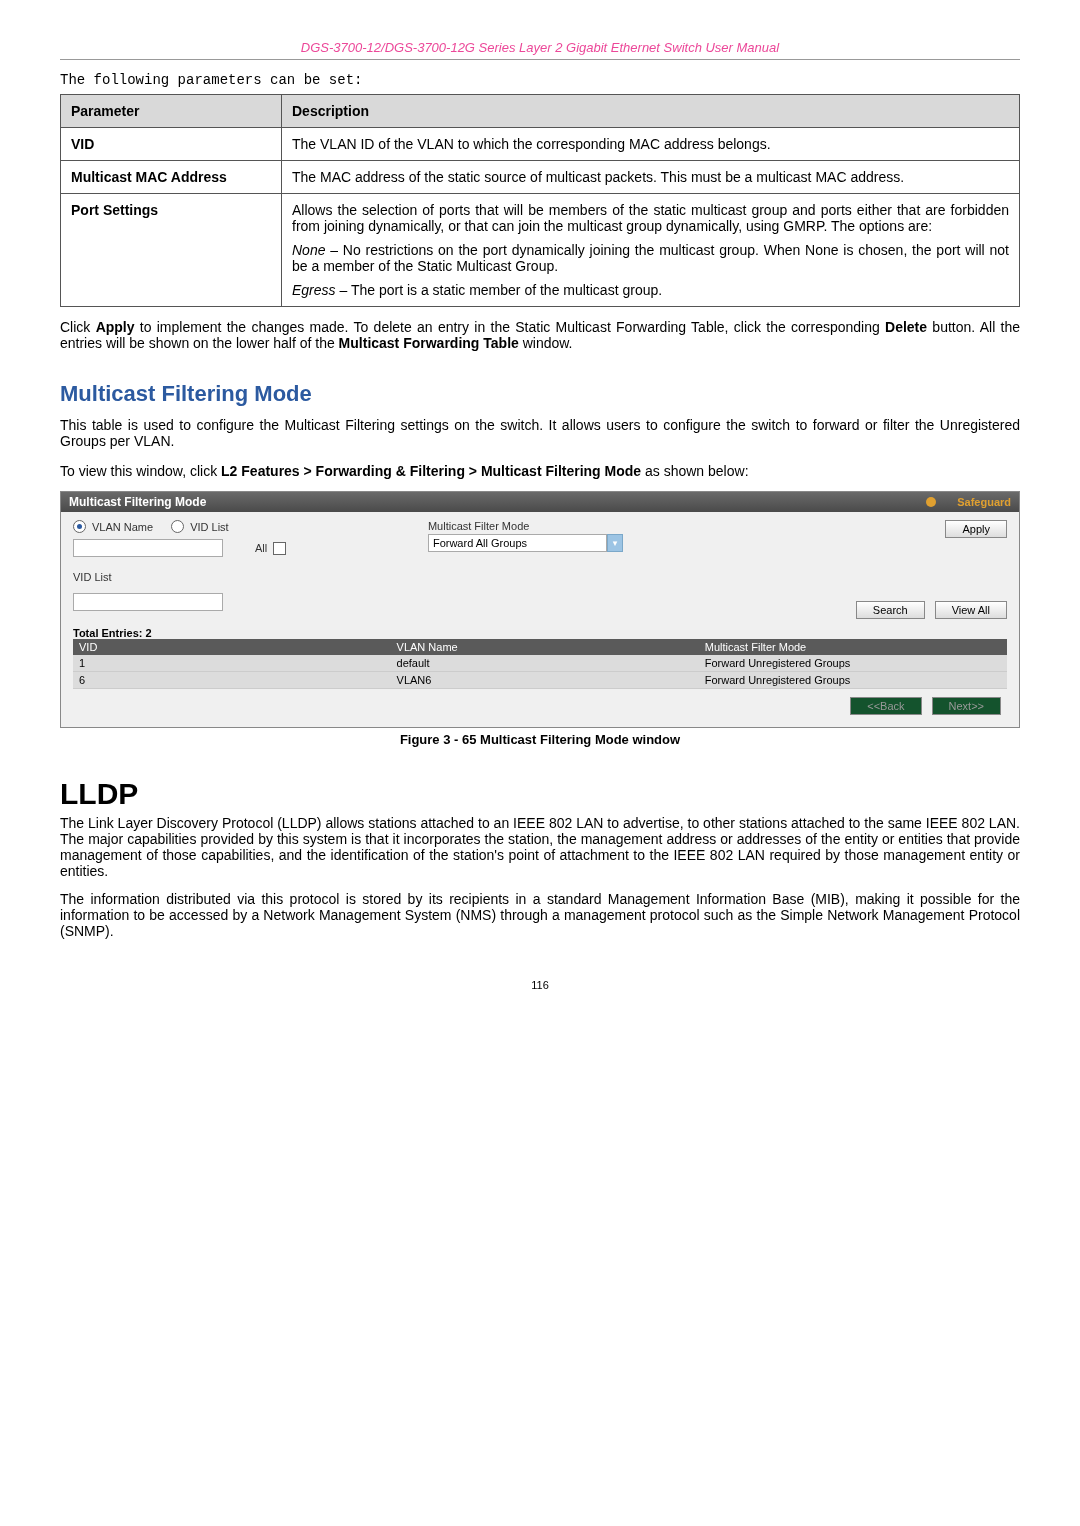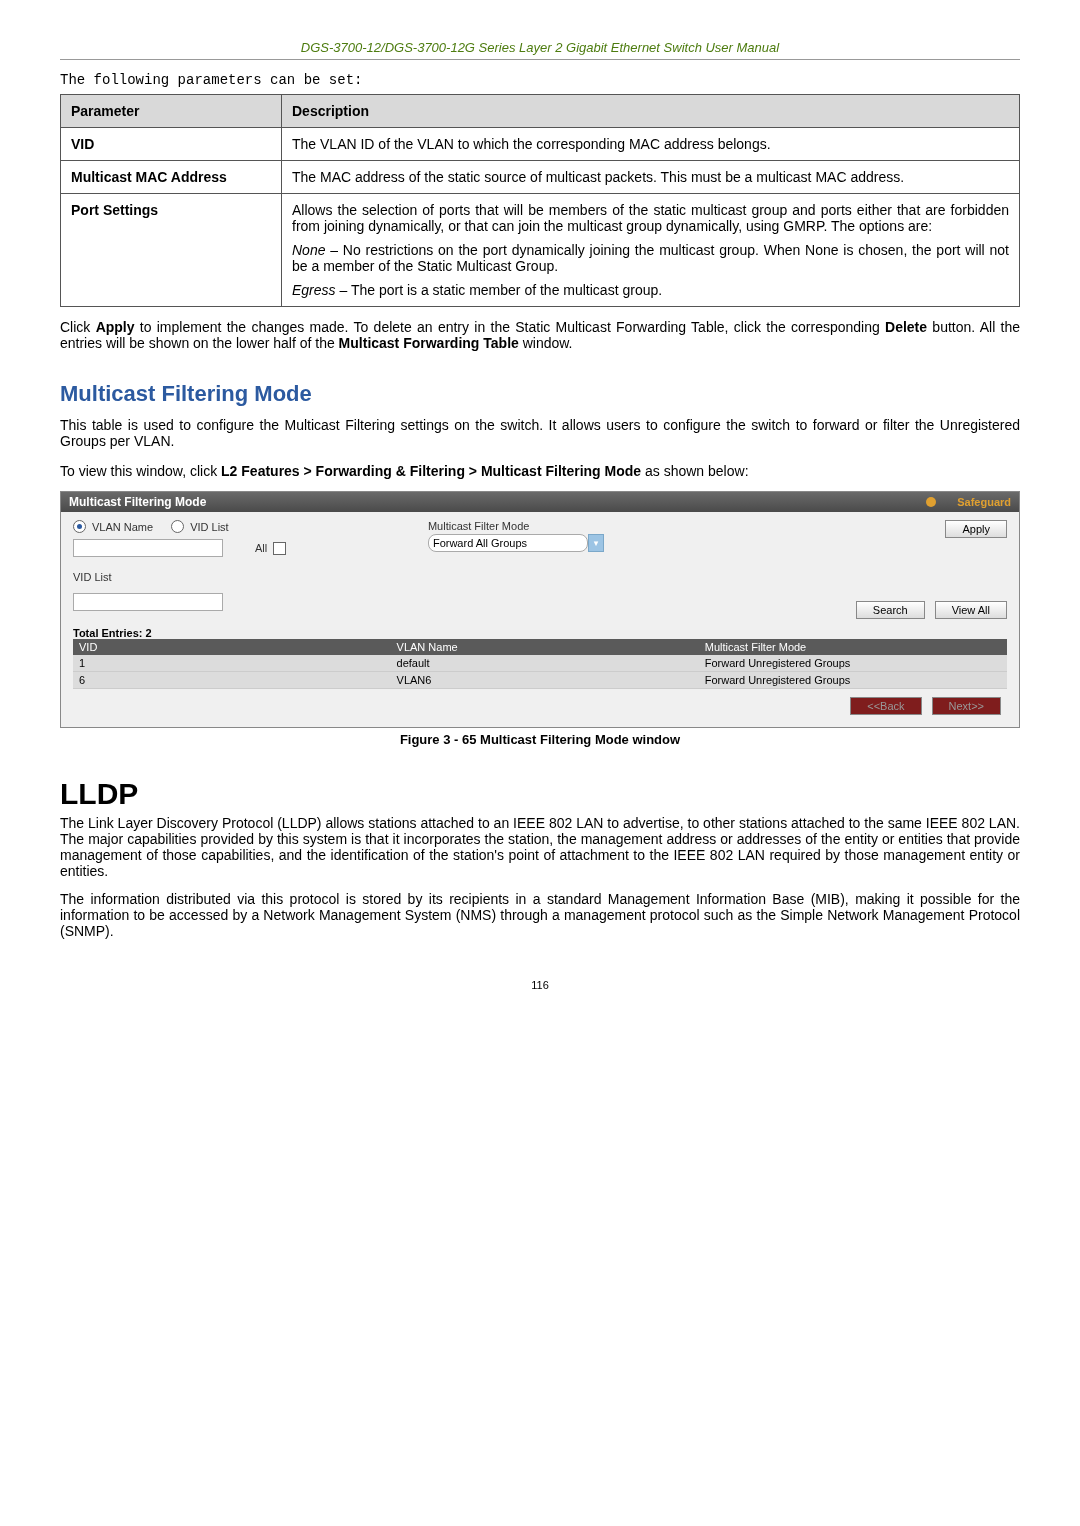--- a/index.html
+++ b/index.html
@@ -6,21 +6,21 @@
     font-family: Arial, Helvetica, sans-serif;
     font-size: 14px;
     color: #000;
     background: #fff;
     margin: 0;
     padding: 40px 60px;
     width: 1080px;
     box-sizing: border-box;
   }
   .header-title {
-    color: #4d7c0f;
+    color: #ec4899;
     font-style: italic;
     text-align: center;
     font-size: 13px;
     border-bottom: 1px solid #999;
     padding-bottom: 4px;
     margin-bottom: 12px;
   }
   .intro-line { margin-bottom: 6px; font-family: Liberation Mono, monospace; }
   table.param-table {
     border-collapse: collapse;
@@ -94,21 +94,21 @@
     border: 1px solid #aaa;
     background: #fff;
     height: 18px;
     padding: 0 4px;
     font-size: 11px;
     display: inline-flex;
     align-items: center;
     box-sizing: border-box;
   }
   .ss-input.wide { width: 150px; }
-  .ss-input.wider { width: 160px; border-radius: 8px; }
+  .ss-input.wider { width: 179px; }
   .ss-dropdown-btn {
     width: 16px; height: 18px;
     background: #9cc4e4;
     display: inline-flex; align-items: center; justify-content: center;
     border: 1px solid #7ba8c9;
     color: #fff;
     font-size: 9px;
     box-sizing: border-box;
   }
   .ss-label { color: #333; }
@@ -125,21 +125,21 @@
   .ss-button {
     border: 1px solid #888;
     background: linear-gradient(#fff,#ddd);
     padding: 1px 16px;
     font-size: 11px;
     height: 18px;
     display: inline-flex; align-items: center; justify-content: center;
     white-space: nowrap;
     box-sizing: border-box;
   }
-  .ss-button.disabled { color: #999; background: #7f1d1d; }
+  .ss-button.disabled { color: #999; background: #14532d; }
   .ss-section-label {
     color: #333; margin: 8px 0 2px 0;
   }
   .ss-total { font-weight: bold; font-size: 11px; margin-top: 8px; }
   .ss-table {
     width: 100%;
     border-collapse: collapse;
     font-size: 11px;
   }
   .ss-table th {

